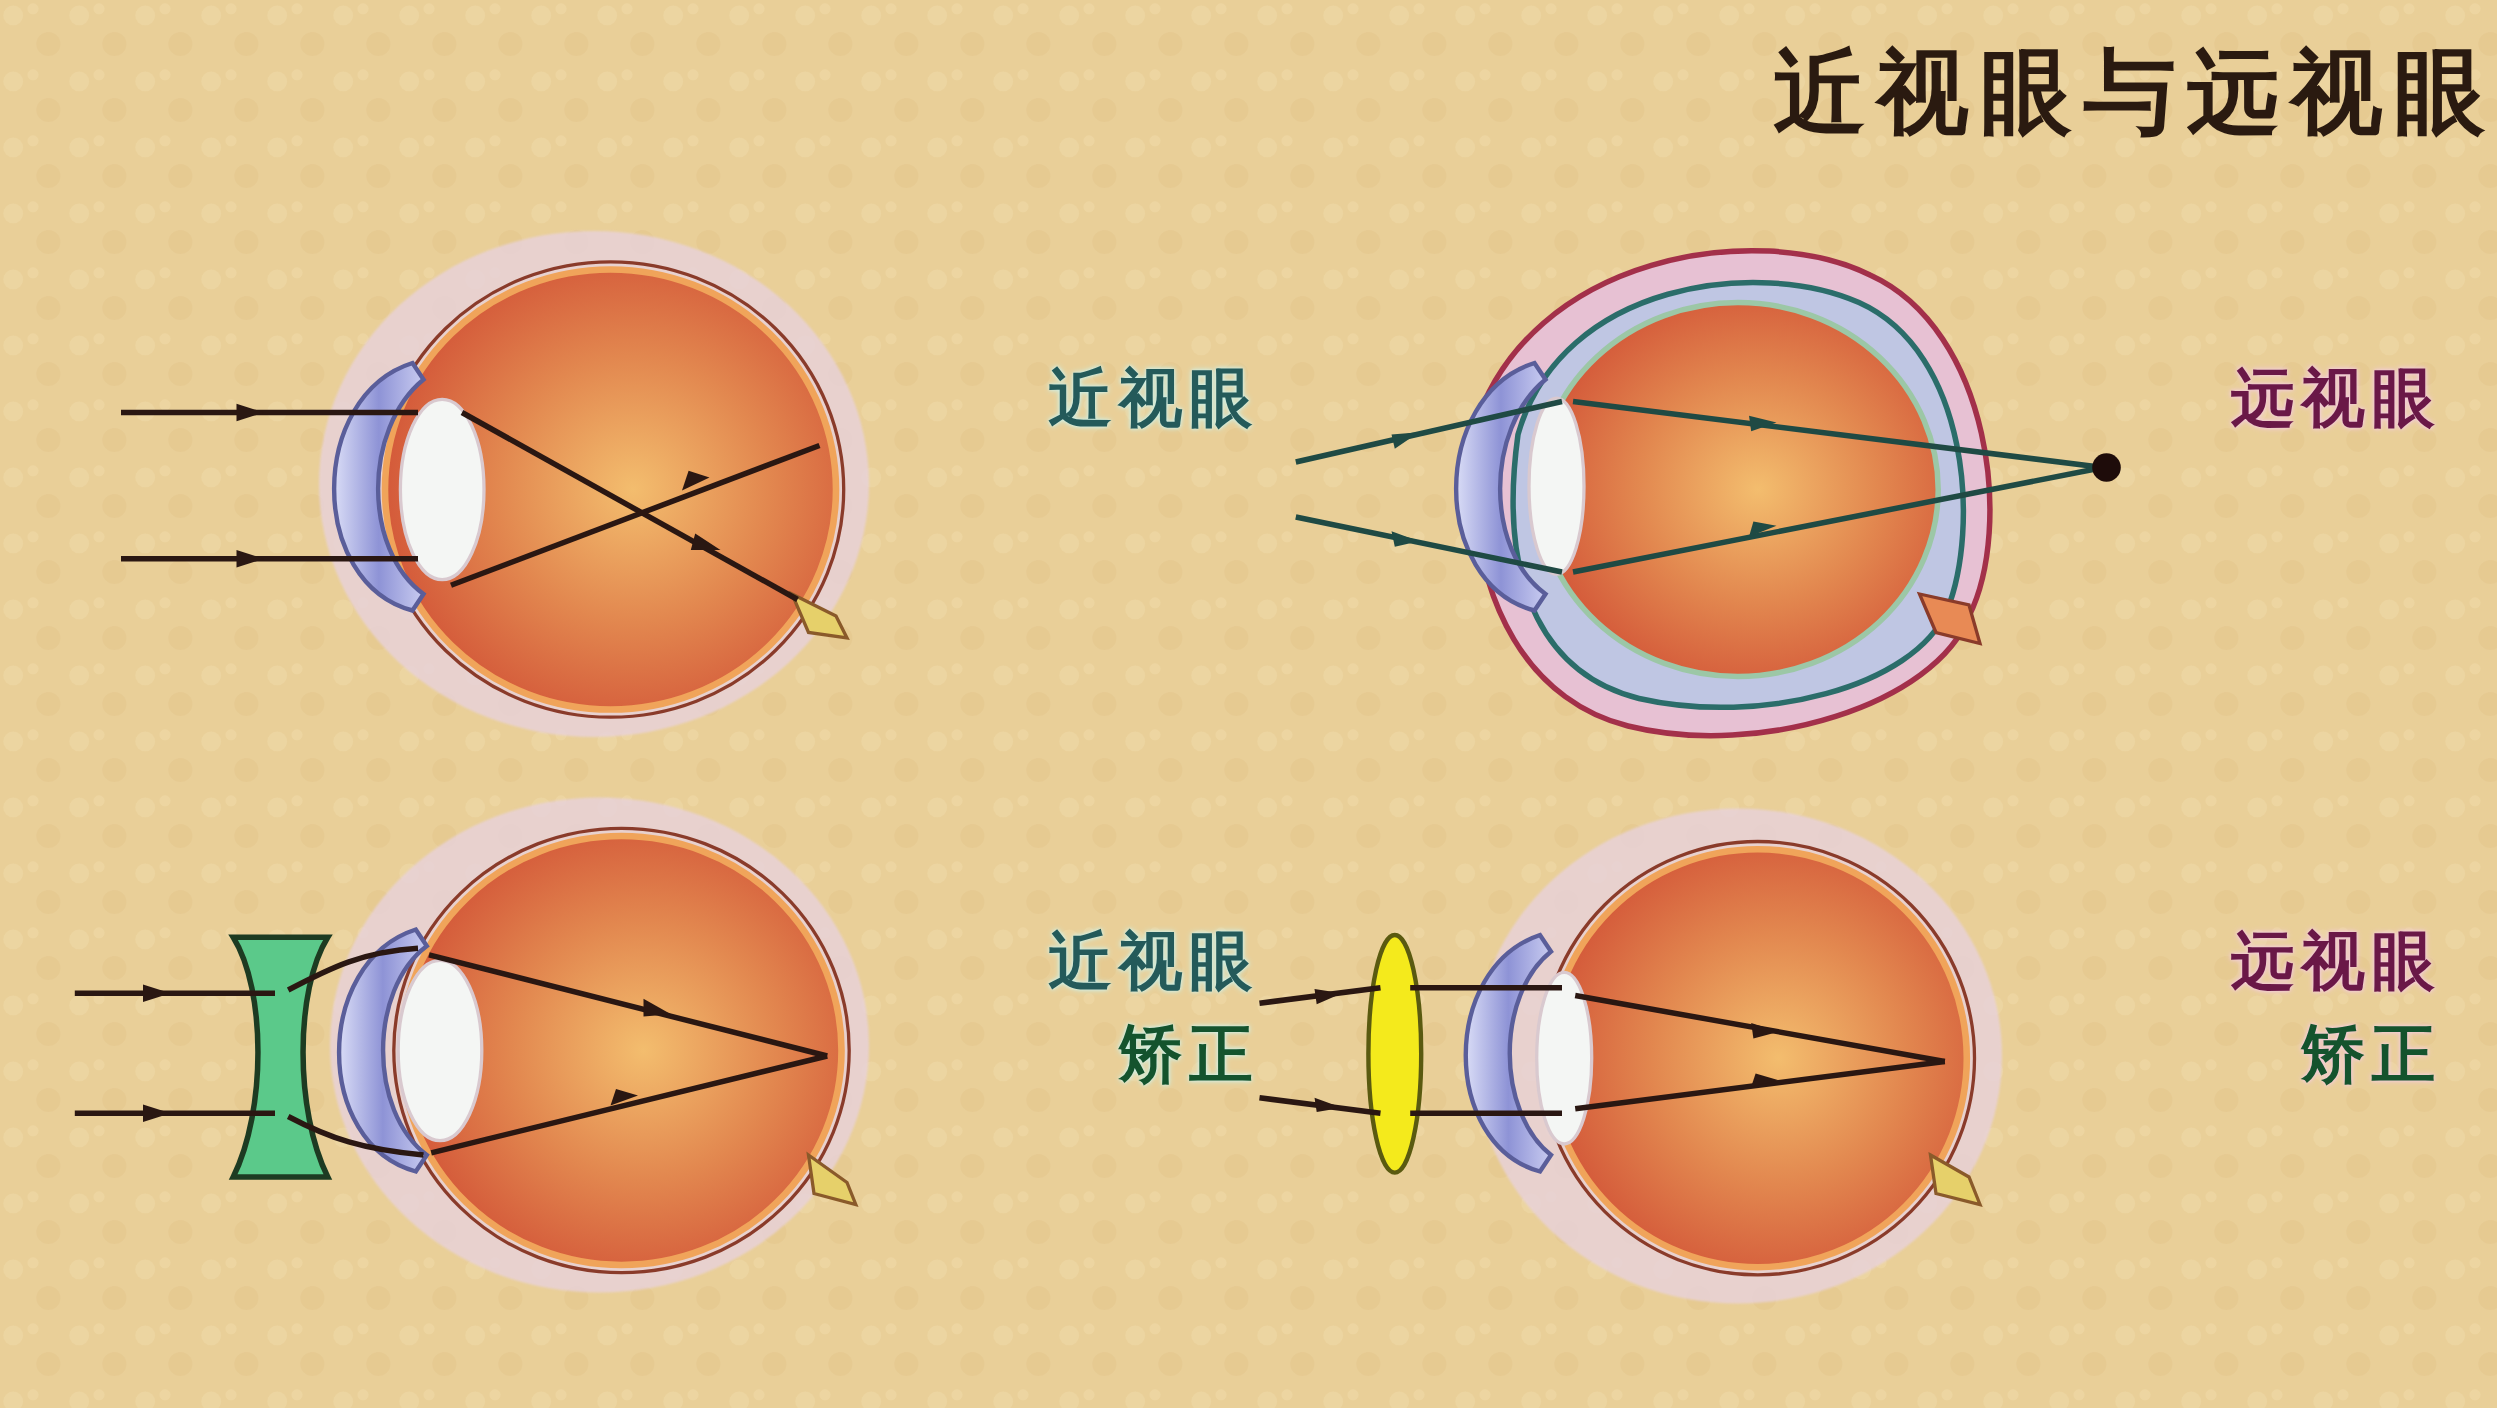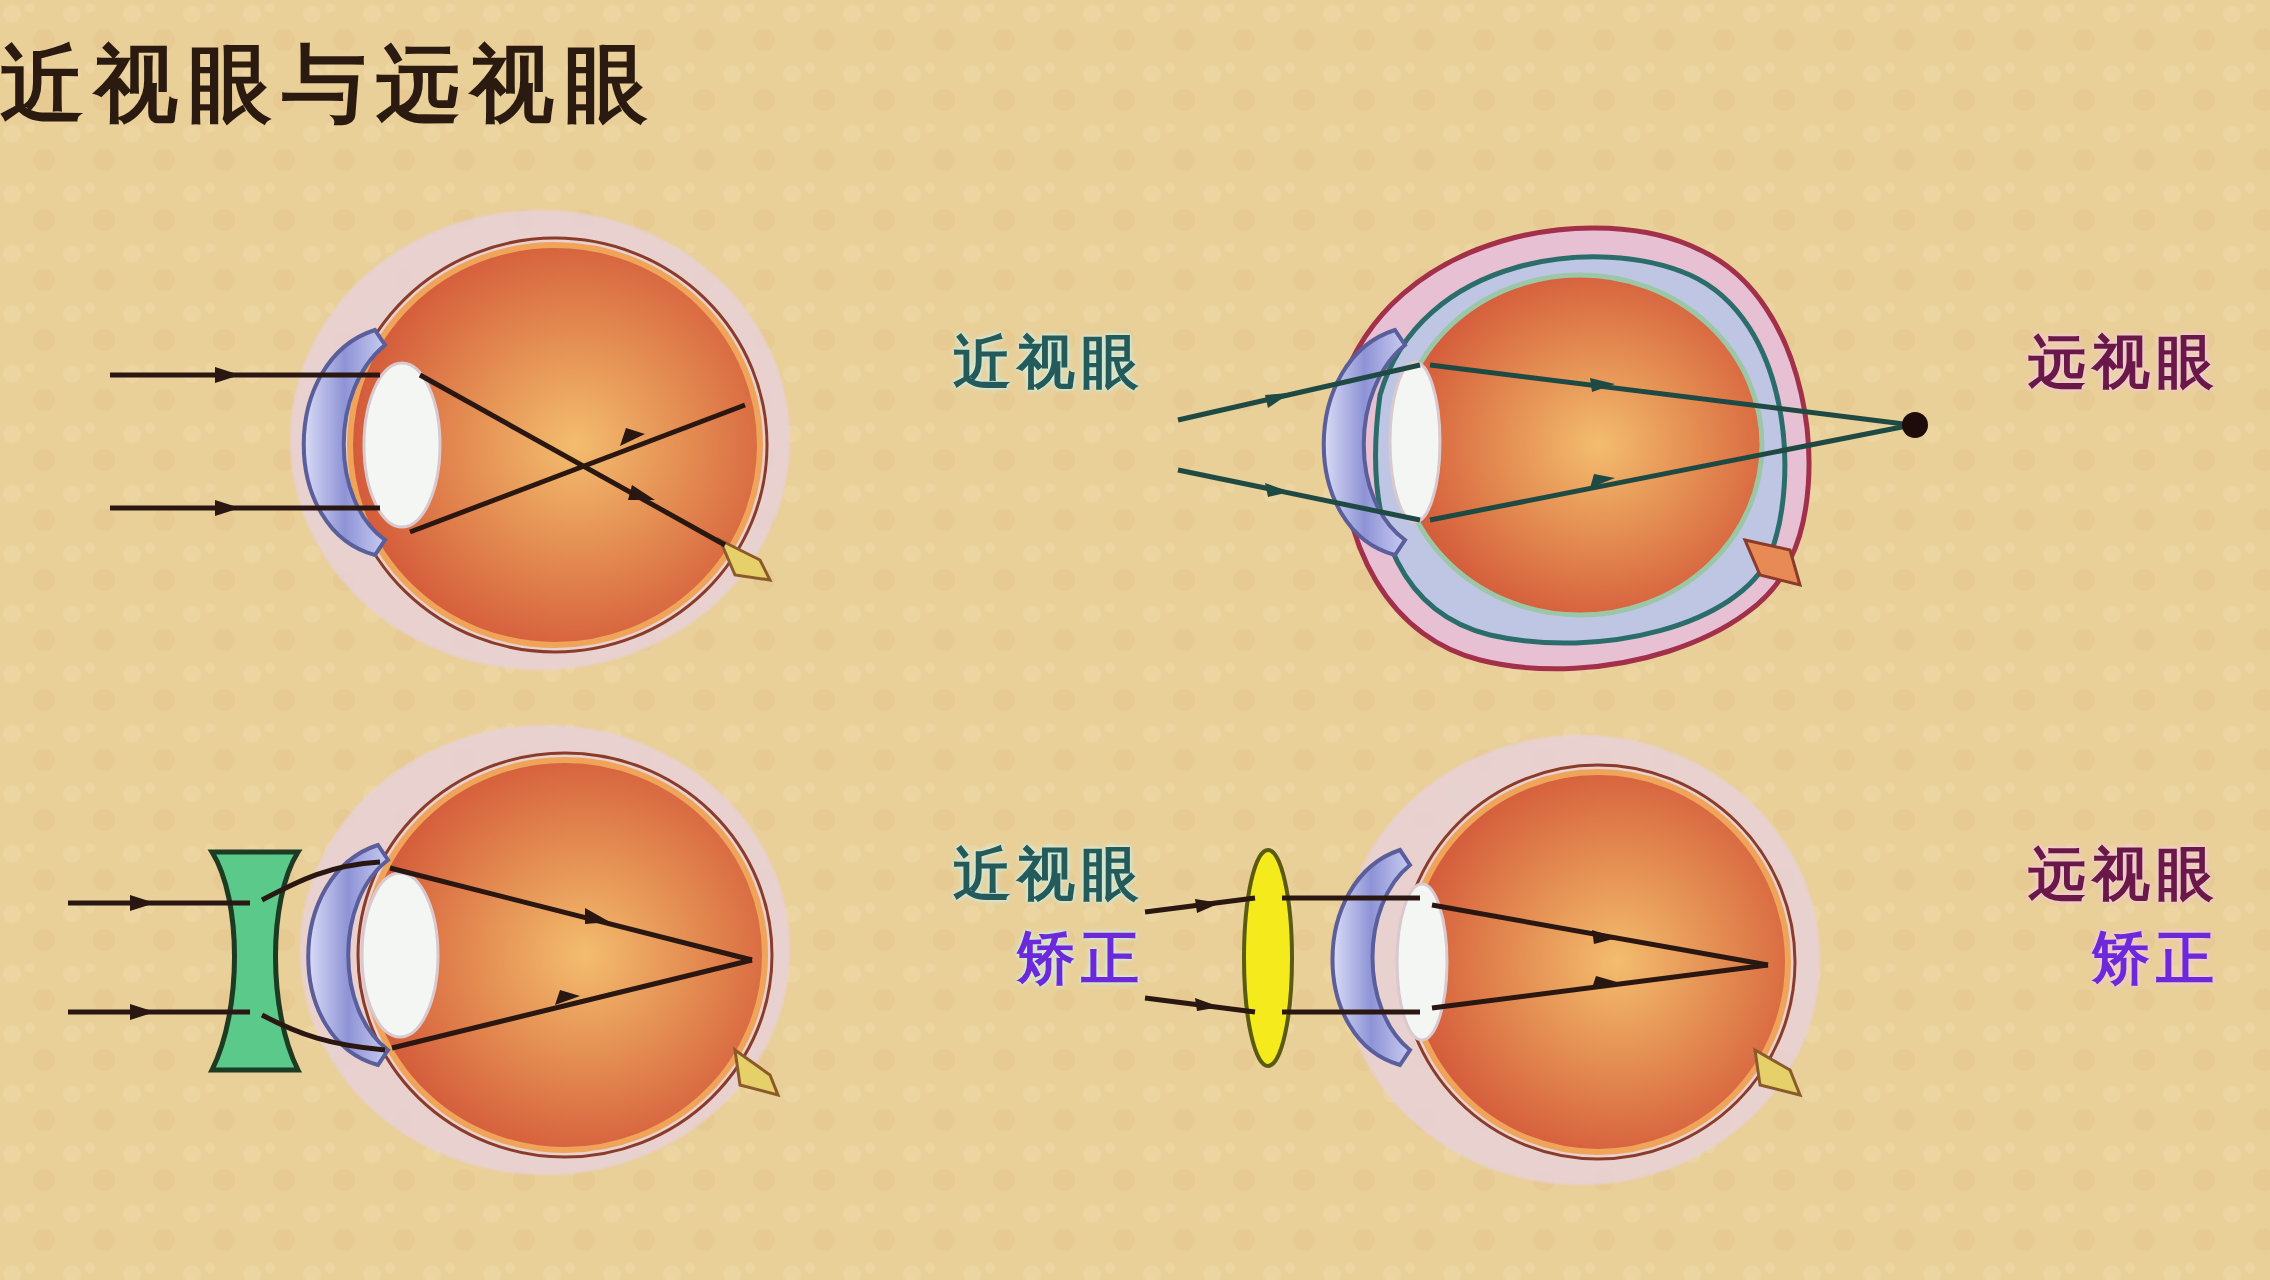--- a/index.html
+++ b/index.html
@@ -4,31 +4,31 @@
 <style>
   html, body { margin: 0; padding: 0; }
   body {
     width: 2270px; height: 1280px; overflow: hidden;
     background: #e9cf98;
     font-family: "DejaVu Sans", sans-serif;
   }
   .canvas { position: relative; width: 2270px; height: 1280px; }
   .canvas svg.scene { position: absolute; left: 0; top: 0; }
   .title {
-    position: absolute; left: 0; top: 28px; width: 2270px; text-align: left;
+    position: absolute; left: 0; top: 28px; width: 2270px; text-align: right;
     font-family: "DejaVu Serif", serif; font-weight: bold;
     font-size: 84px; letter-spacing: 10px; color: #2a1a10;
   }
   .label {
     position: absolute; font-family: "DejaVu Serif", serif; font-weight: bold;
     font-size: 58px; letter-spacing: 6px; text-align: right; width: 320px;
     line-height: 84px;
   }
   .label .l1 { display: block; }
-  .label .l2 { display: block; color: #6d28d9; }
+  .label .l2 { display: block; color: #14532d; }
   .myopia { color: #245a5a; text-shadow: 0 0 6px #c9f0e8, 0 0 3px #d8f5ef; }
   .hyper  { color: #6a1847; text-shadow: 0 0 6px #f2c9de, 0 0 3px #f5d3e4; }
 </style>
 </head>
 <body>
 
 <div class="canvas">
 
   <svg class="scene" width="2270" height="1280" viewBox="0 0 2270 1280" xmlns="http://www.w3.org/2000/svg">
     <defs>

